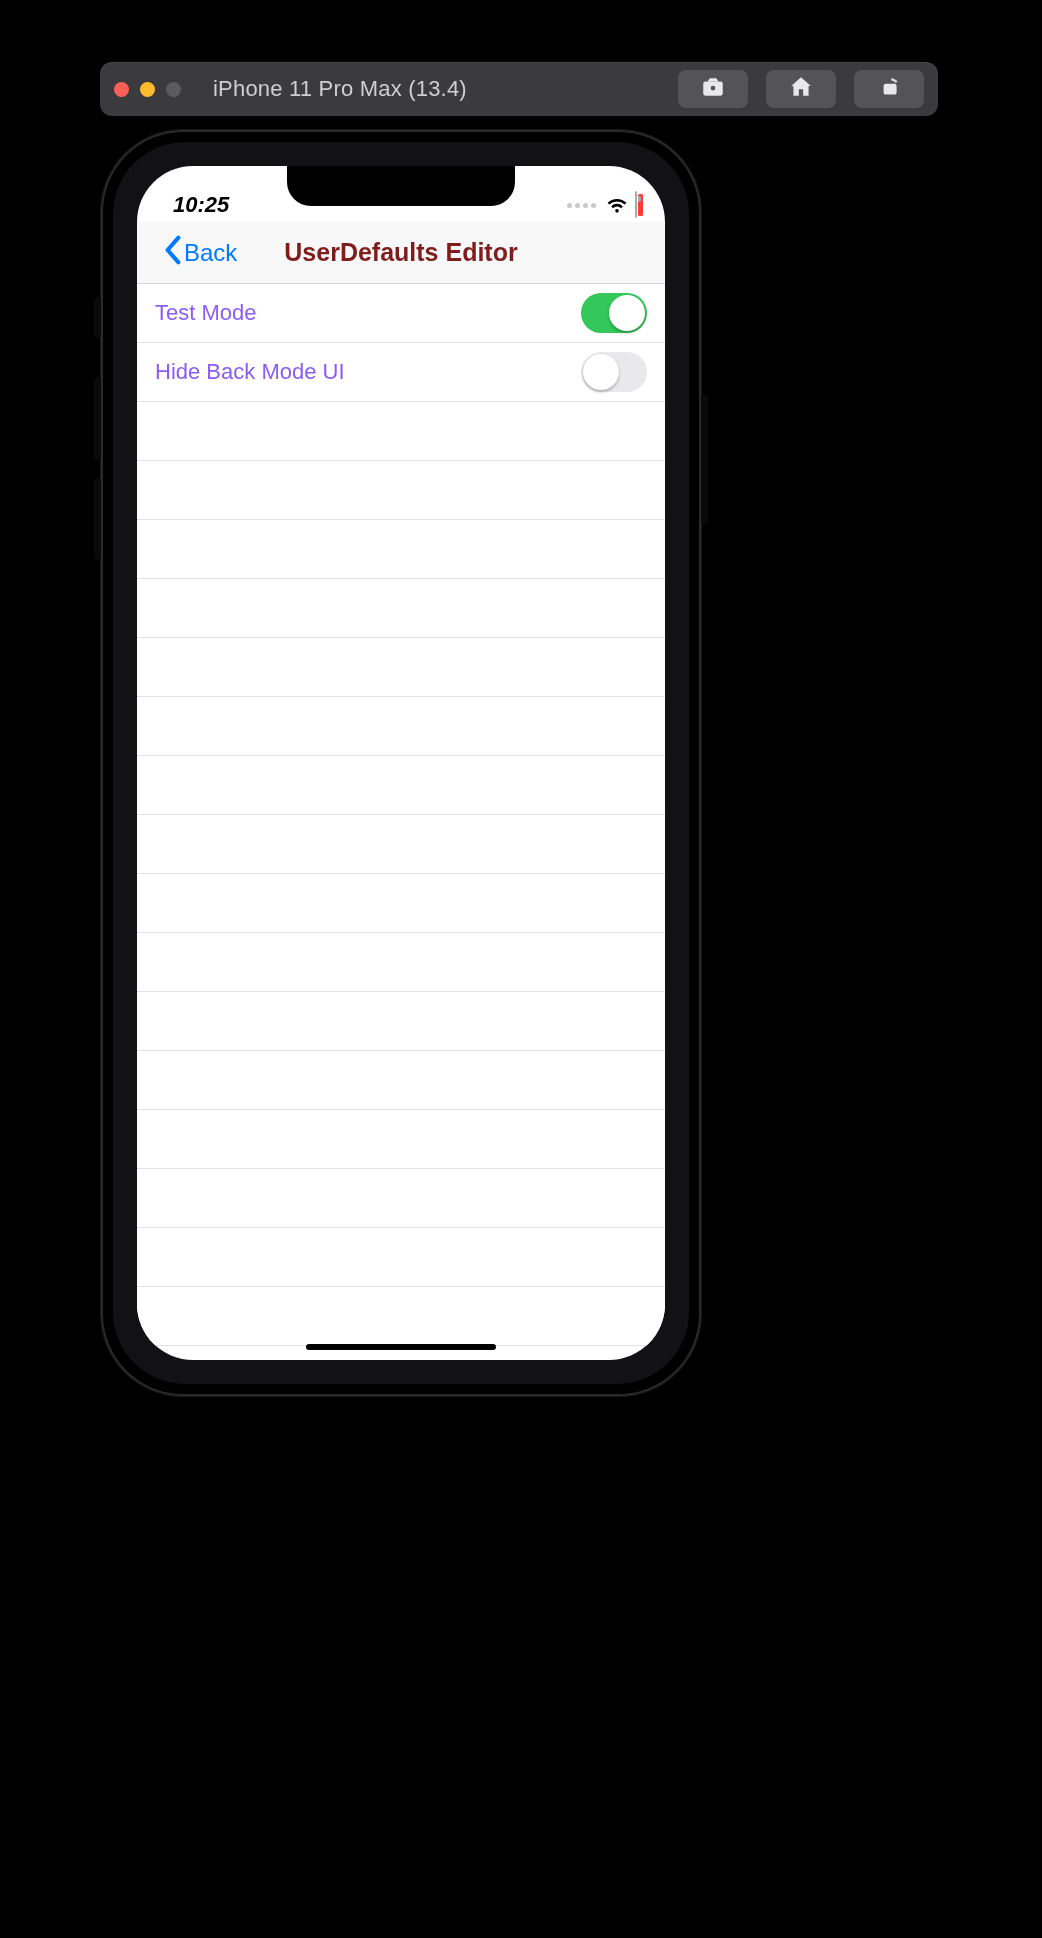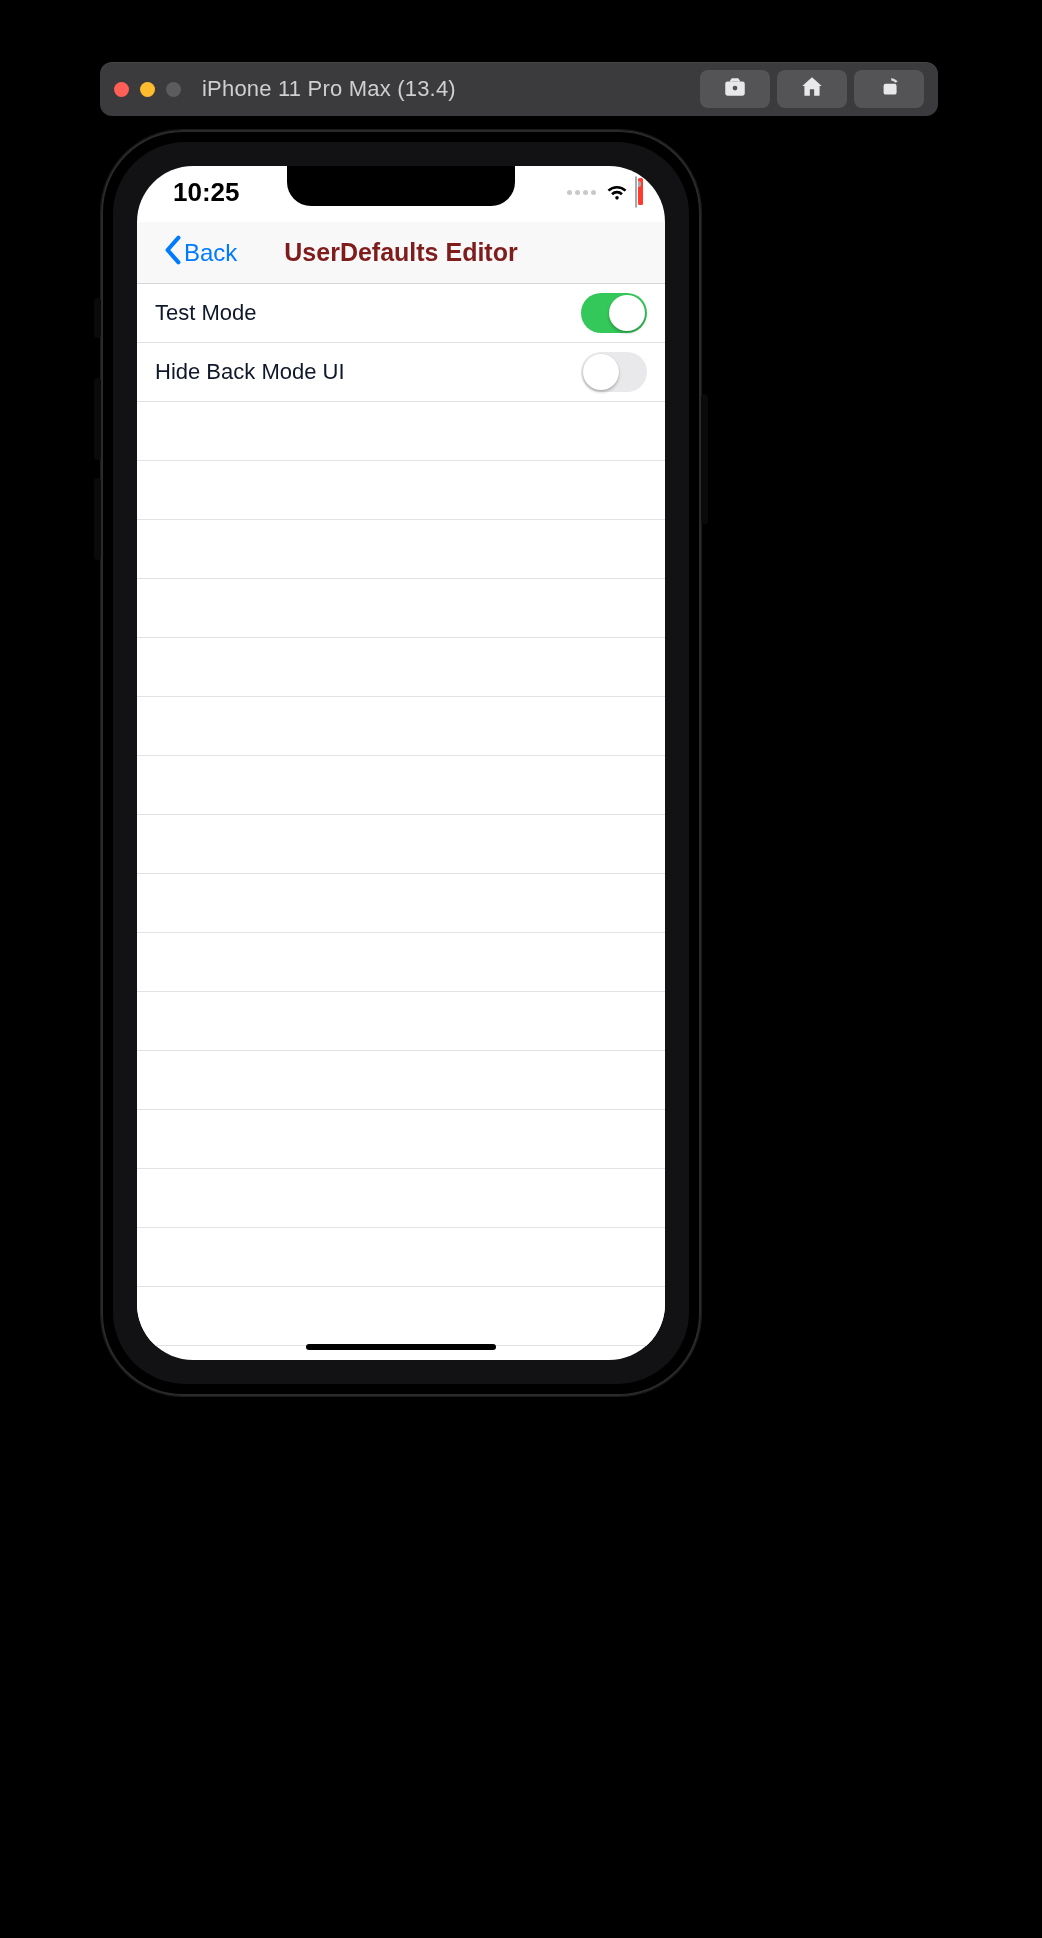--- a/index.html
+++ b/index.html
@@ -14,21 +14,21 @@
   
   .sim-titlebar {
     position: absolute;
     top: 62px; left: 100px;
     width: 838px; height: 54px;
     background: #3b3b3d;
     border-radius: 12px;
     display: flex;
     align-items: center;
     padding: 0 14px;
-    gap: 7px;
+    gap: 18px;
     box-shadow: inset 0 1px 0 rgba(255,255,255,0.05);
   }
   .traffic-lights { display: flex; gap: 11px; align-items: center; margin-right: 10px; }
   .tl { width: 15px; height: 15px; border-radius: 50%; }
   .tl.red { background: #ff5f57; }
   .tl.yellow { background: #febc2e; }
   .tl.grey { background: #5c5c5e; }
   .sim-title { color: #cfcfd1; font-size: 22px; font-weight: 400; letter-spacing: 0.2px; flex: 0 0 auto; margin-left: 4px; }
   .sim-spacer { flex: 1; }
   .sim-btn {
@@ -76,26 +76,27 @@
     width: 228px; height: 40px;
     background: #000;
     border-bottom-left-radius: 24px;
     border-bottom-right-radius: 24px;
     z-index: 50;
   }
 
   
   .status-bar {
     height: 56px;
-    display: flex; align-items: center;
+    display: flex; align-items: flex-end;
     padding: 0 28px 4px 36px;
     justify-content: space-between;
     font-weight: 600;
-    font-size: 26px;
+    font-size: 22px;
     color: #000;
+    font-style: italic;
   }
   .status-right { display: flex; align-items: center; gap: 7px; }
   .status-dots { display: flex; gap: 3px; margin-right: 3px; }
   .status-dots span { width: 5px; height: 5px; border-radius: 50%; background: #c9c9cc; }
 
   .nav-bar {
     height: 62px;
     background: #f8f8f9;
     border-bottom: 1px solid #d6d6d8;
     position: relative;
@@ -113,21 +114,21 @@
     font-weight: 600; font-size: 25px; color: #7f1d1d;
     pointer-events: none;
   }
 
   .table { background: #fff; }
   .cell {
     height: 59px;
     display: flex; align-items: center; justify-content: space-between;
     padding: 0 18px;
     border-bottom: 1px solid #e2e2e4;
-    font-size: 22px; color: #0f172a;
+    font-size: 22px; color: #8b5cf6;
   }
   .cell.empty { }
 
   
   .switch {
     width: 66px; height: 40px;
     border-radius: 20px;
     position: relative;
     background: #e9e9eb;
     flex: 0 0 auto;

